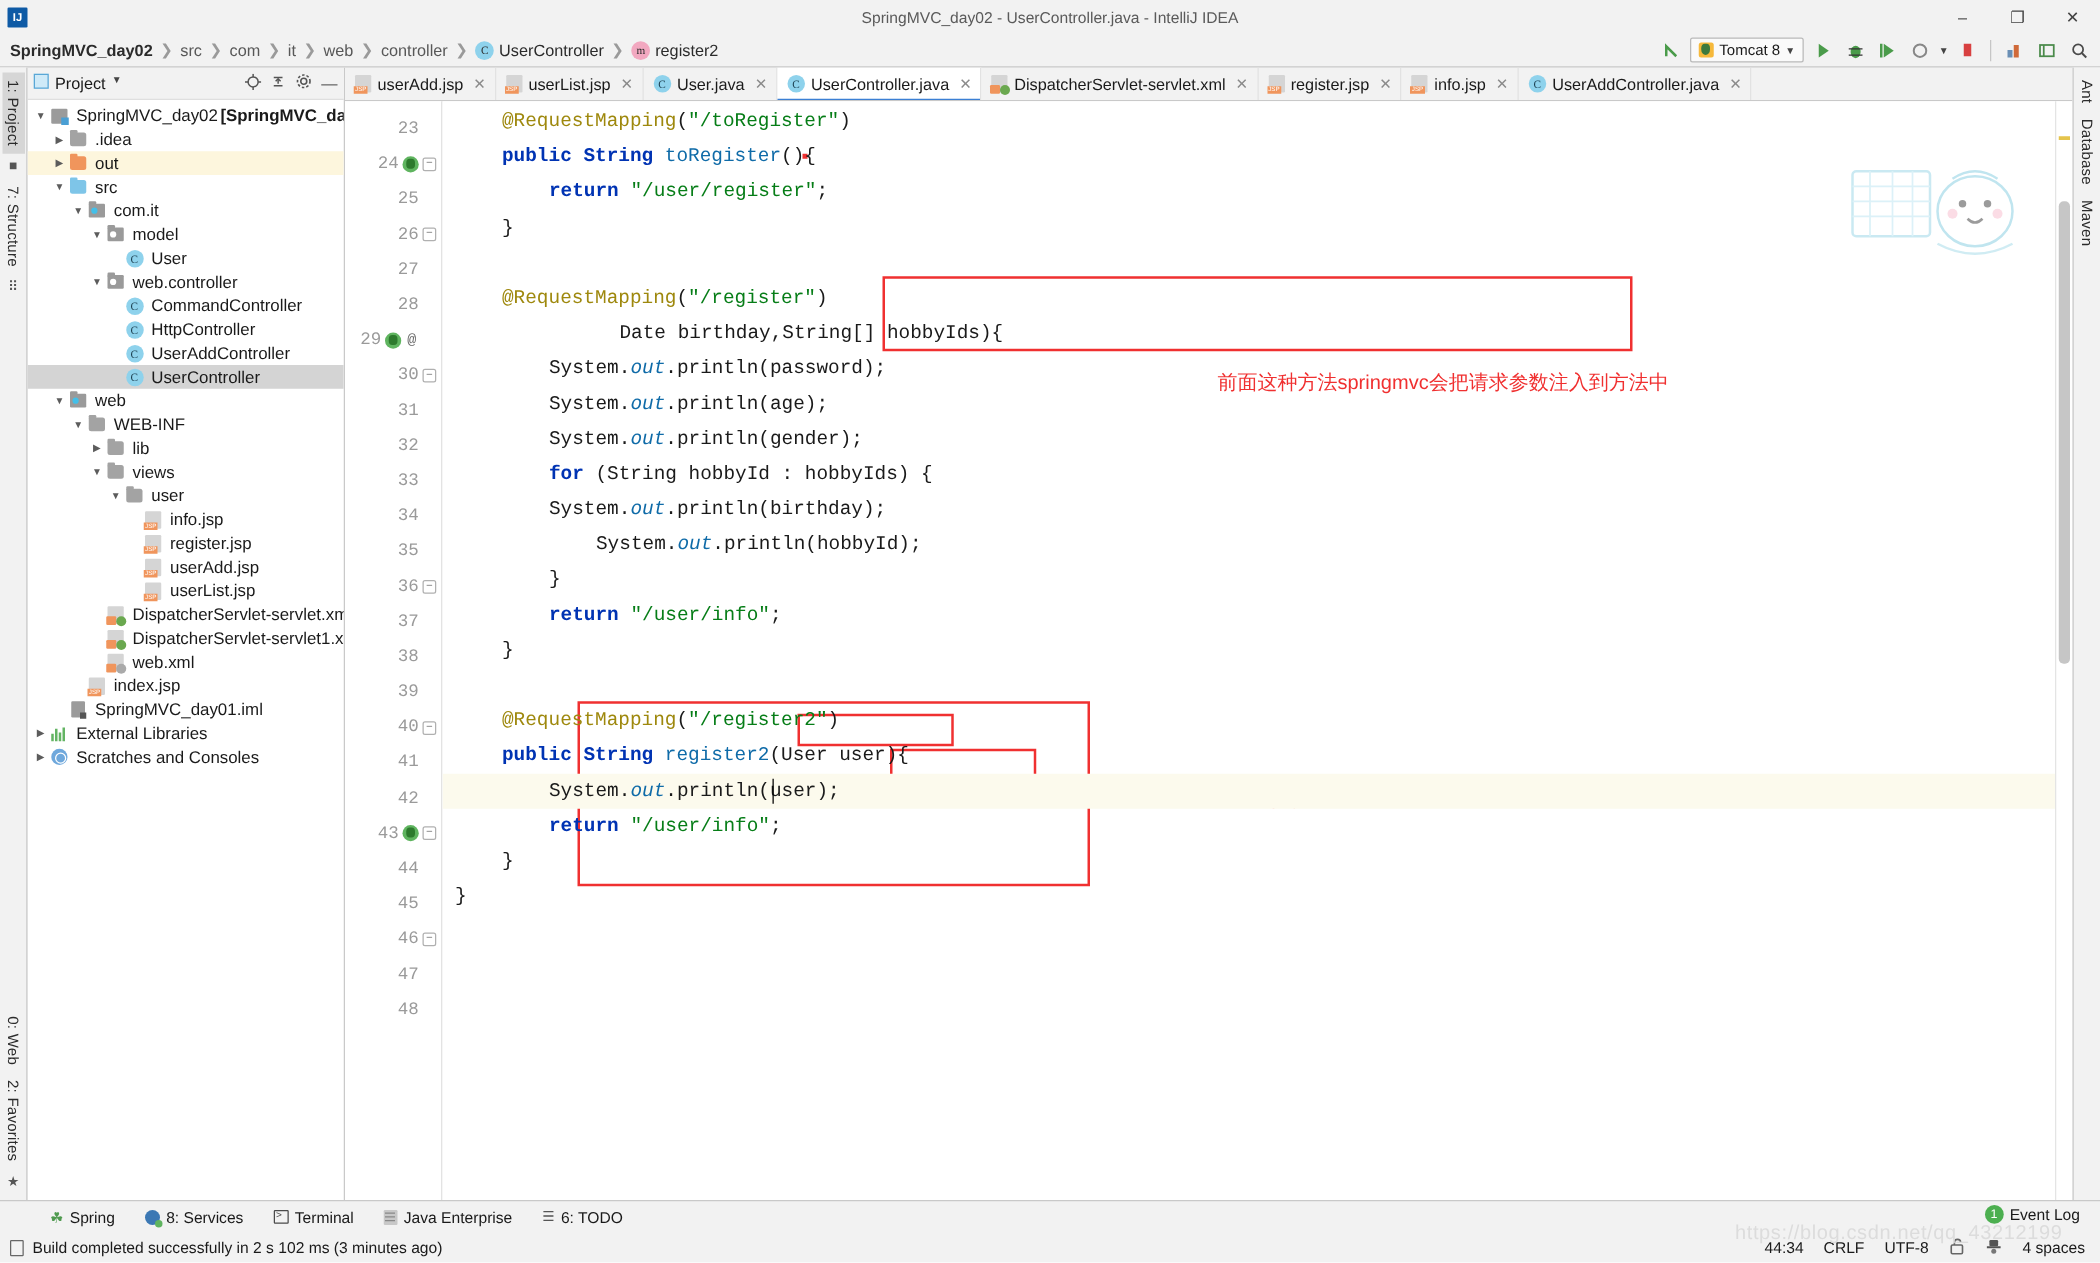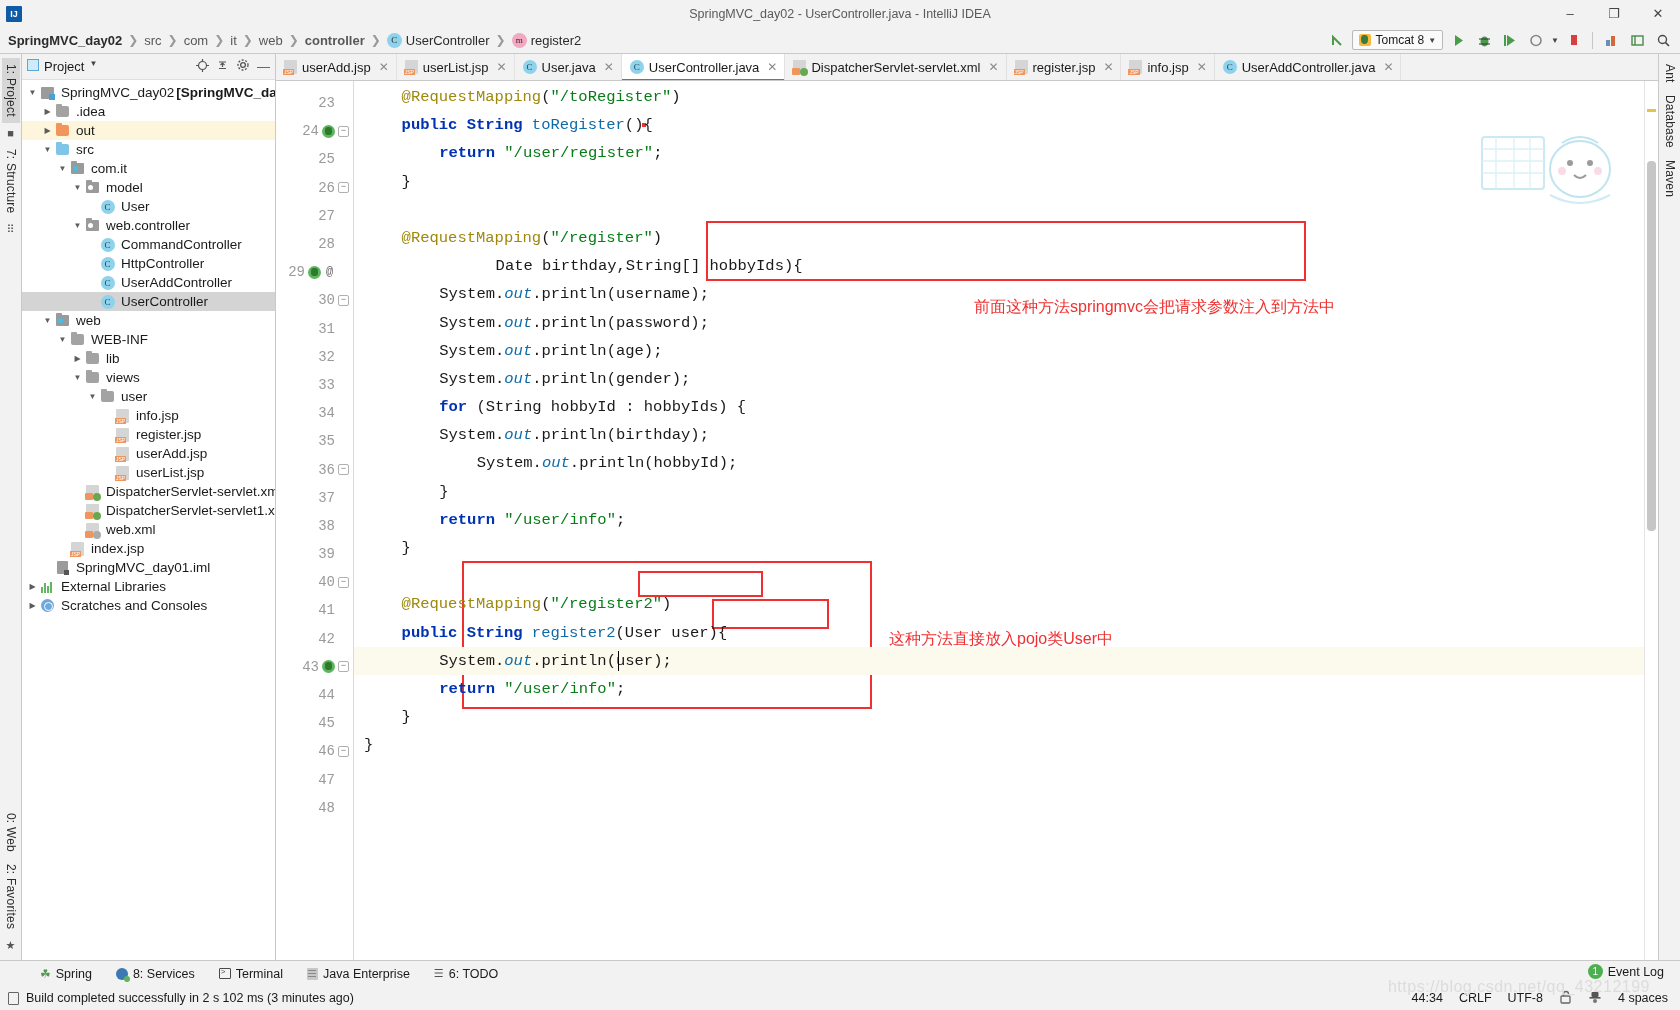--- a/index.html
+++ b/index.html
@@ -362,21 +362,21 @@
         </span>
         <span class="crumb-sep">❯</span>
         <span style="display: inline-flex; align-items: center;">
           <span class="crumb dim">it</span>
         </span>
         <span class="crumb-sep">❯</span>
         <span style="display: inline-flex; align-items: center;">
           <span class="crumb dim">web</span>
         </span>
         <span class="crumb-sep">❯</span>
-        <span style="display: inline-flex; align-items: flex-start; font-weight: bold;">
+        <span style="display: inline-flex; align-items: flex-start;">
           <span class="crumb dim">controller</span>
         </span>
         <span class="crumb-sep">❯</span>
         <span style="display: inline-flex; align-items: center;">
           <span class="cls-badge">C</span>
           <span class="crumb">UserController</span>
         </span>
         <span class="crumb-sep">❯</span>
         <span style="display: inline-flex; align-items: center;">
           <span class="mth-badge">m</span>
@@ -890,21 +890,20 @@
               <path d="M74 76 Q104 92 134 76" stroke="#a9dcea" stroke-width="2" fill="none"></path>
             </svg>
           </div>
         <div class="cl" style="padding-left: 47.6px; overflow: hidden; height: 28.2px; margin-top: -6px;"><span class="ann">@RequestMapping</span><span class="pln">(</span><span class="str">"/toRegister"</span><span class="pln">)</span></div>
             <div class="cl" style="padding-left: 47.6px;"><span class="kw">public </span><span class="kw">String </span><span class="mth">toRegister</span><span class="pln">(){</span></div>
             <div class="cl" style="padding-left: 85.2px;"><span class="kw">return </span><span class="str">"/user/register"</span><span class="pln">;</span></div>
             <div class="cl" style="padding-left: 47.6px;"><span class="pln">}</span></div>
             <div class="cl" style="padding-left: 10px;"></div>
             <div class="cl" style="padding-left: 47.6px;"><span class="ann">@RequestMapping</span><span class="pln">(</span><span class="str">"/register"</span><span class="pln">)</span></div>
             <div class="cl" style="padding-left: 141.6px;"><span class="pln">Date birthday,String[] hobbyIds){</span></div>
-            <div class="cl" style="padding-left: 85.2px;"><span class="pln">System.</span><span class="fld">out</span><span class="pln">.println(username);</span></div>
             <div class="cl" style="padding-left: 85.2px;"><span class="pln">System.</span><span class="fld">out</span><span class="pln">.println(password);</span></div>
             <div class="cl" style="padding-left: 85.2px;"><span class="pln">System.</span><span class="fld">out</span><span class="pln">.println(age);</span></div>
             <div class="cl" style="padding-left: 85.2px;"><span class="pln">System.</span><span class="fld">out</span><span class="pln">.println(gender);</span></div>
             <div class="cl" style="padding-left: 85.2px;"><span class="kw">for</span><span class="pln"> (String hobbyId : hobbyIds) {</span></div>
             <div class="cl" style="padding-left: 85.2px;"><span class="pln">System.</span><span class="fld">out</span><span class="pln">.println(birthday);</span></div>
             <div class="cl" style="padding-left: 122.8px;"><span class="pln">System.</span><span class="fld">out</span><span class="pln">.println(hobbyId);</span></div>
             <div class="cl" style="padding-left: 85.2px;"><span class="pln">}</span></div>
             <div class="cl" style="padding-left: 85.2px;"><span class="kw">return </span><span class="str">"/user/info"</span><span class="pln">;</span></div>
             <div class="cl" style="padding-left: 47.6px;"><span class="pln">}</span></div>
             <div class="cl" style="padding-left: 10px;"></div>

